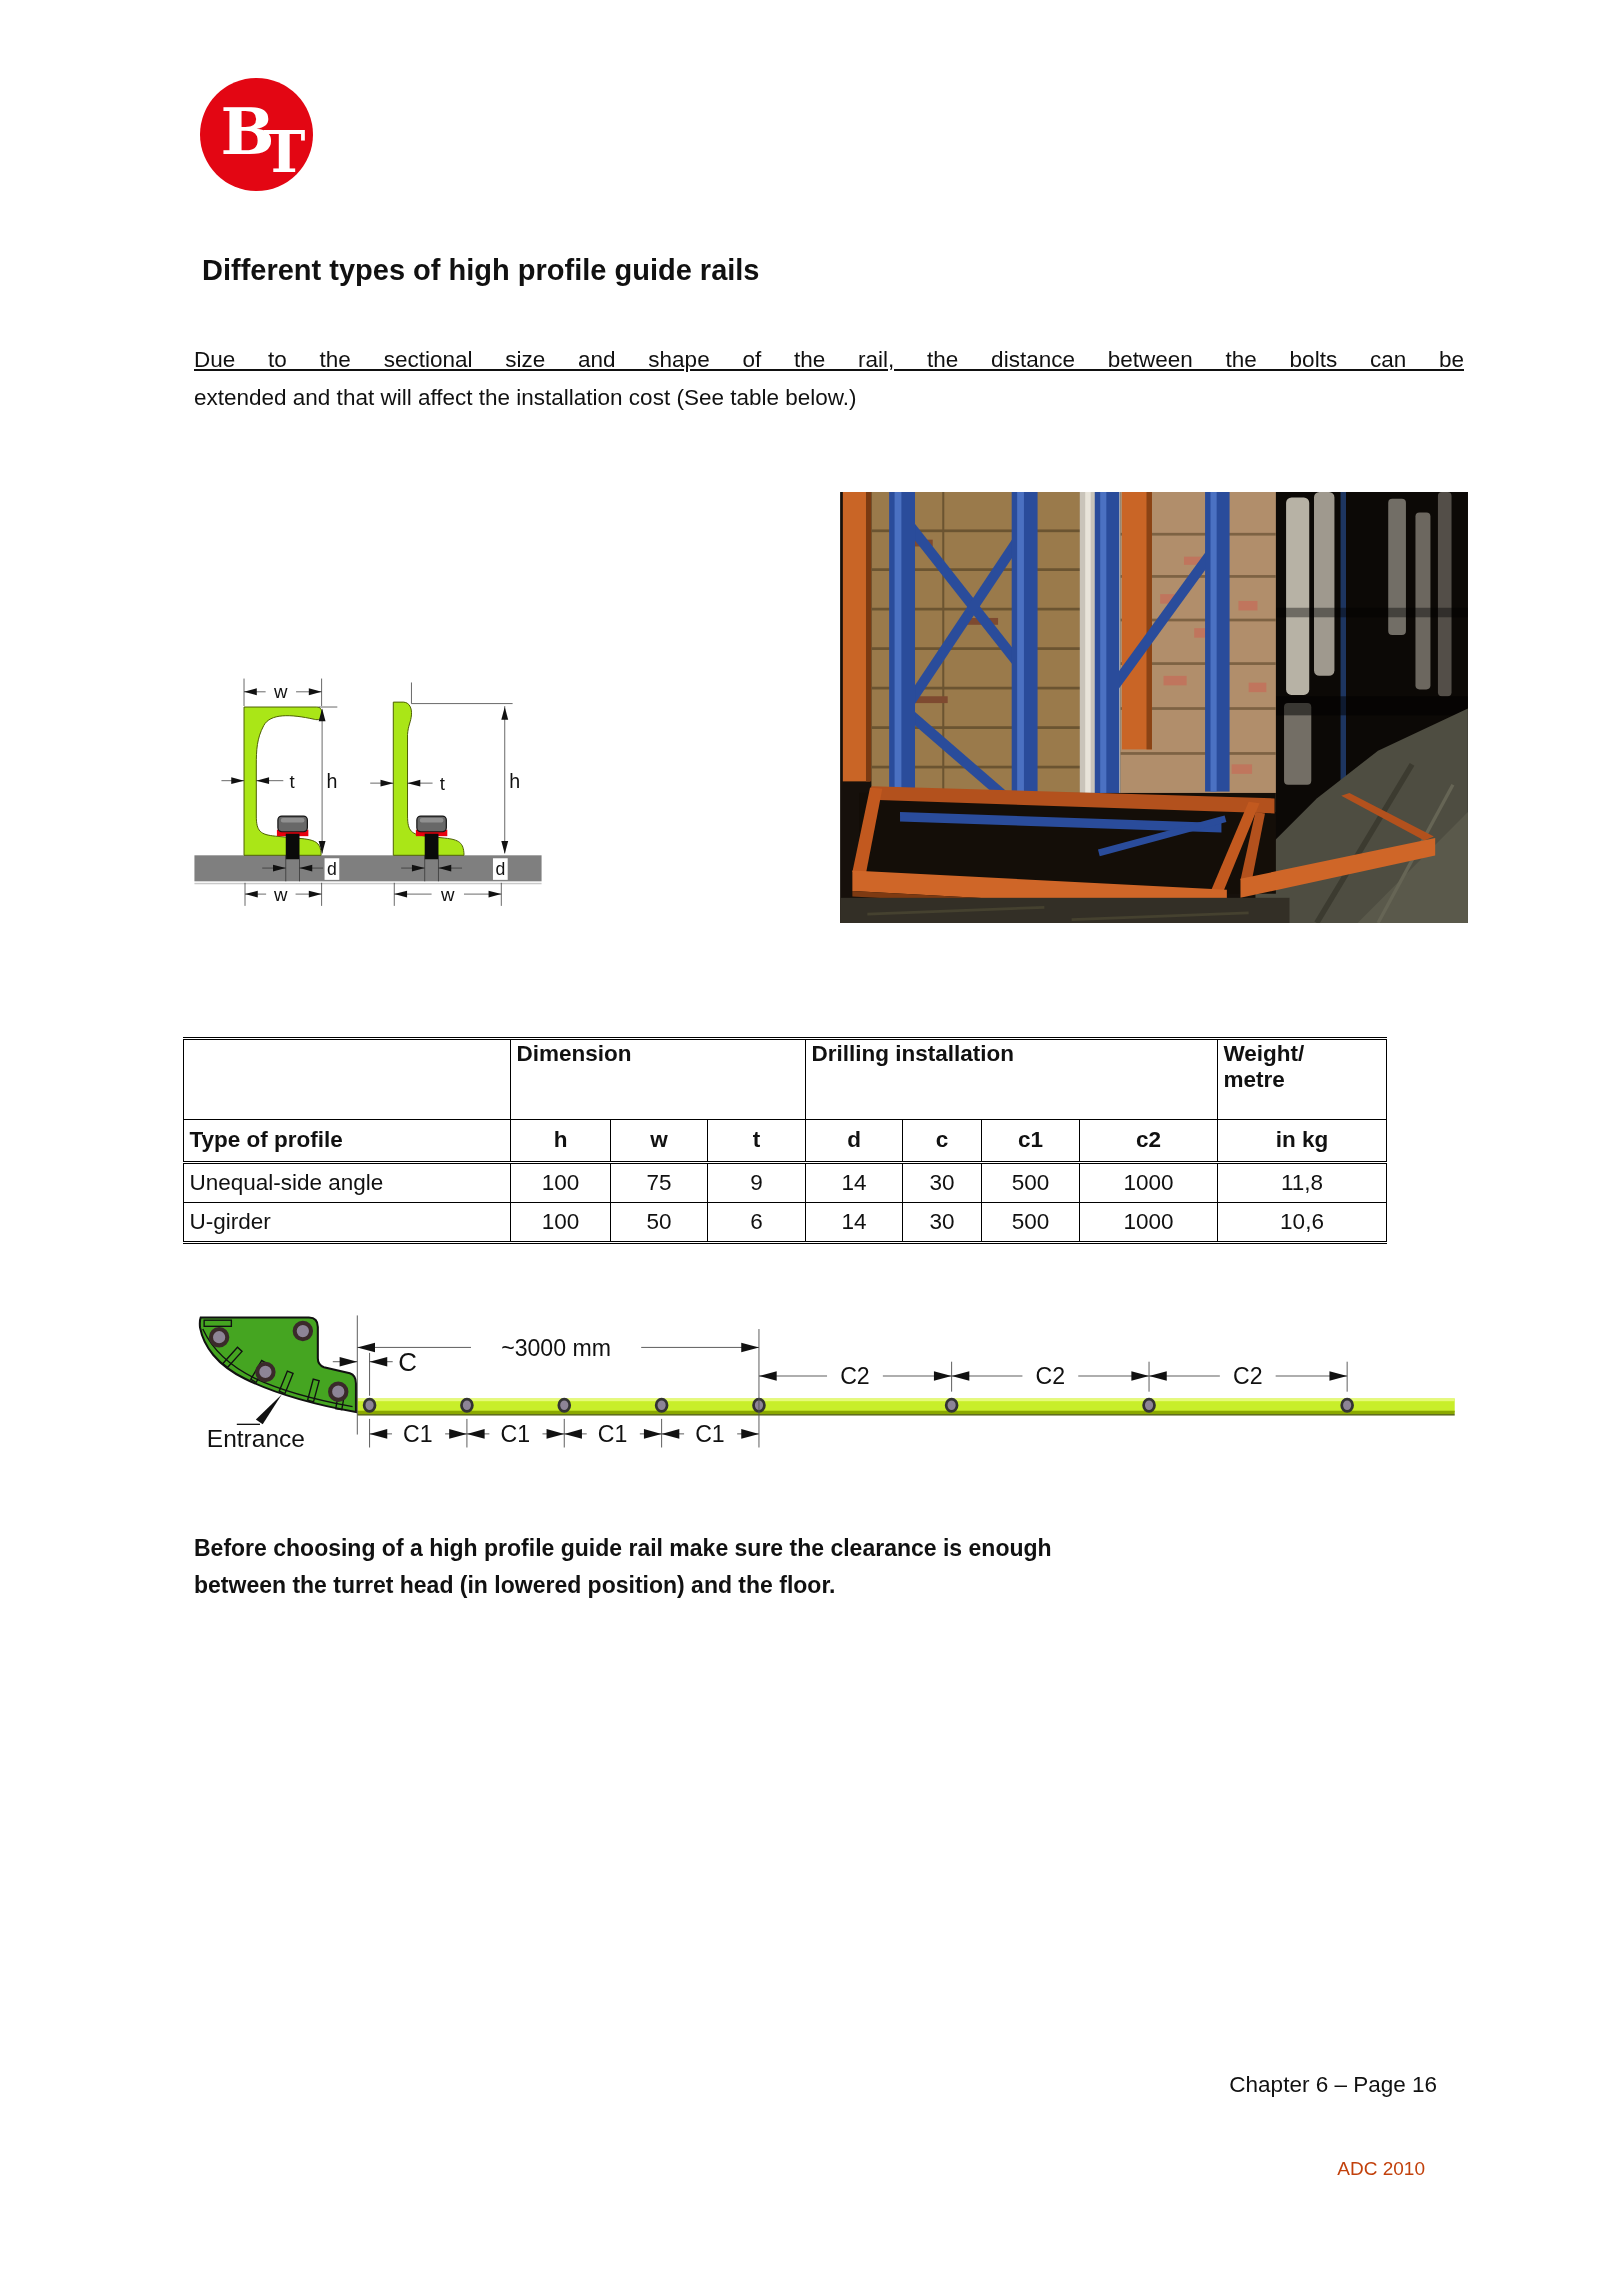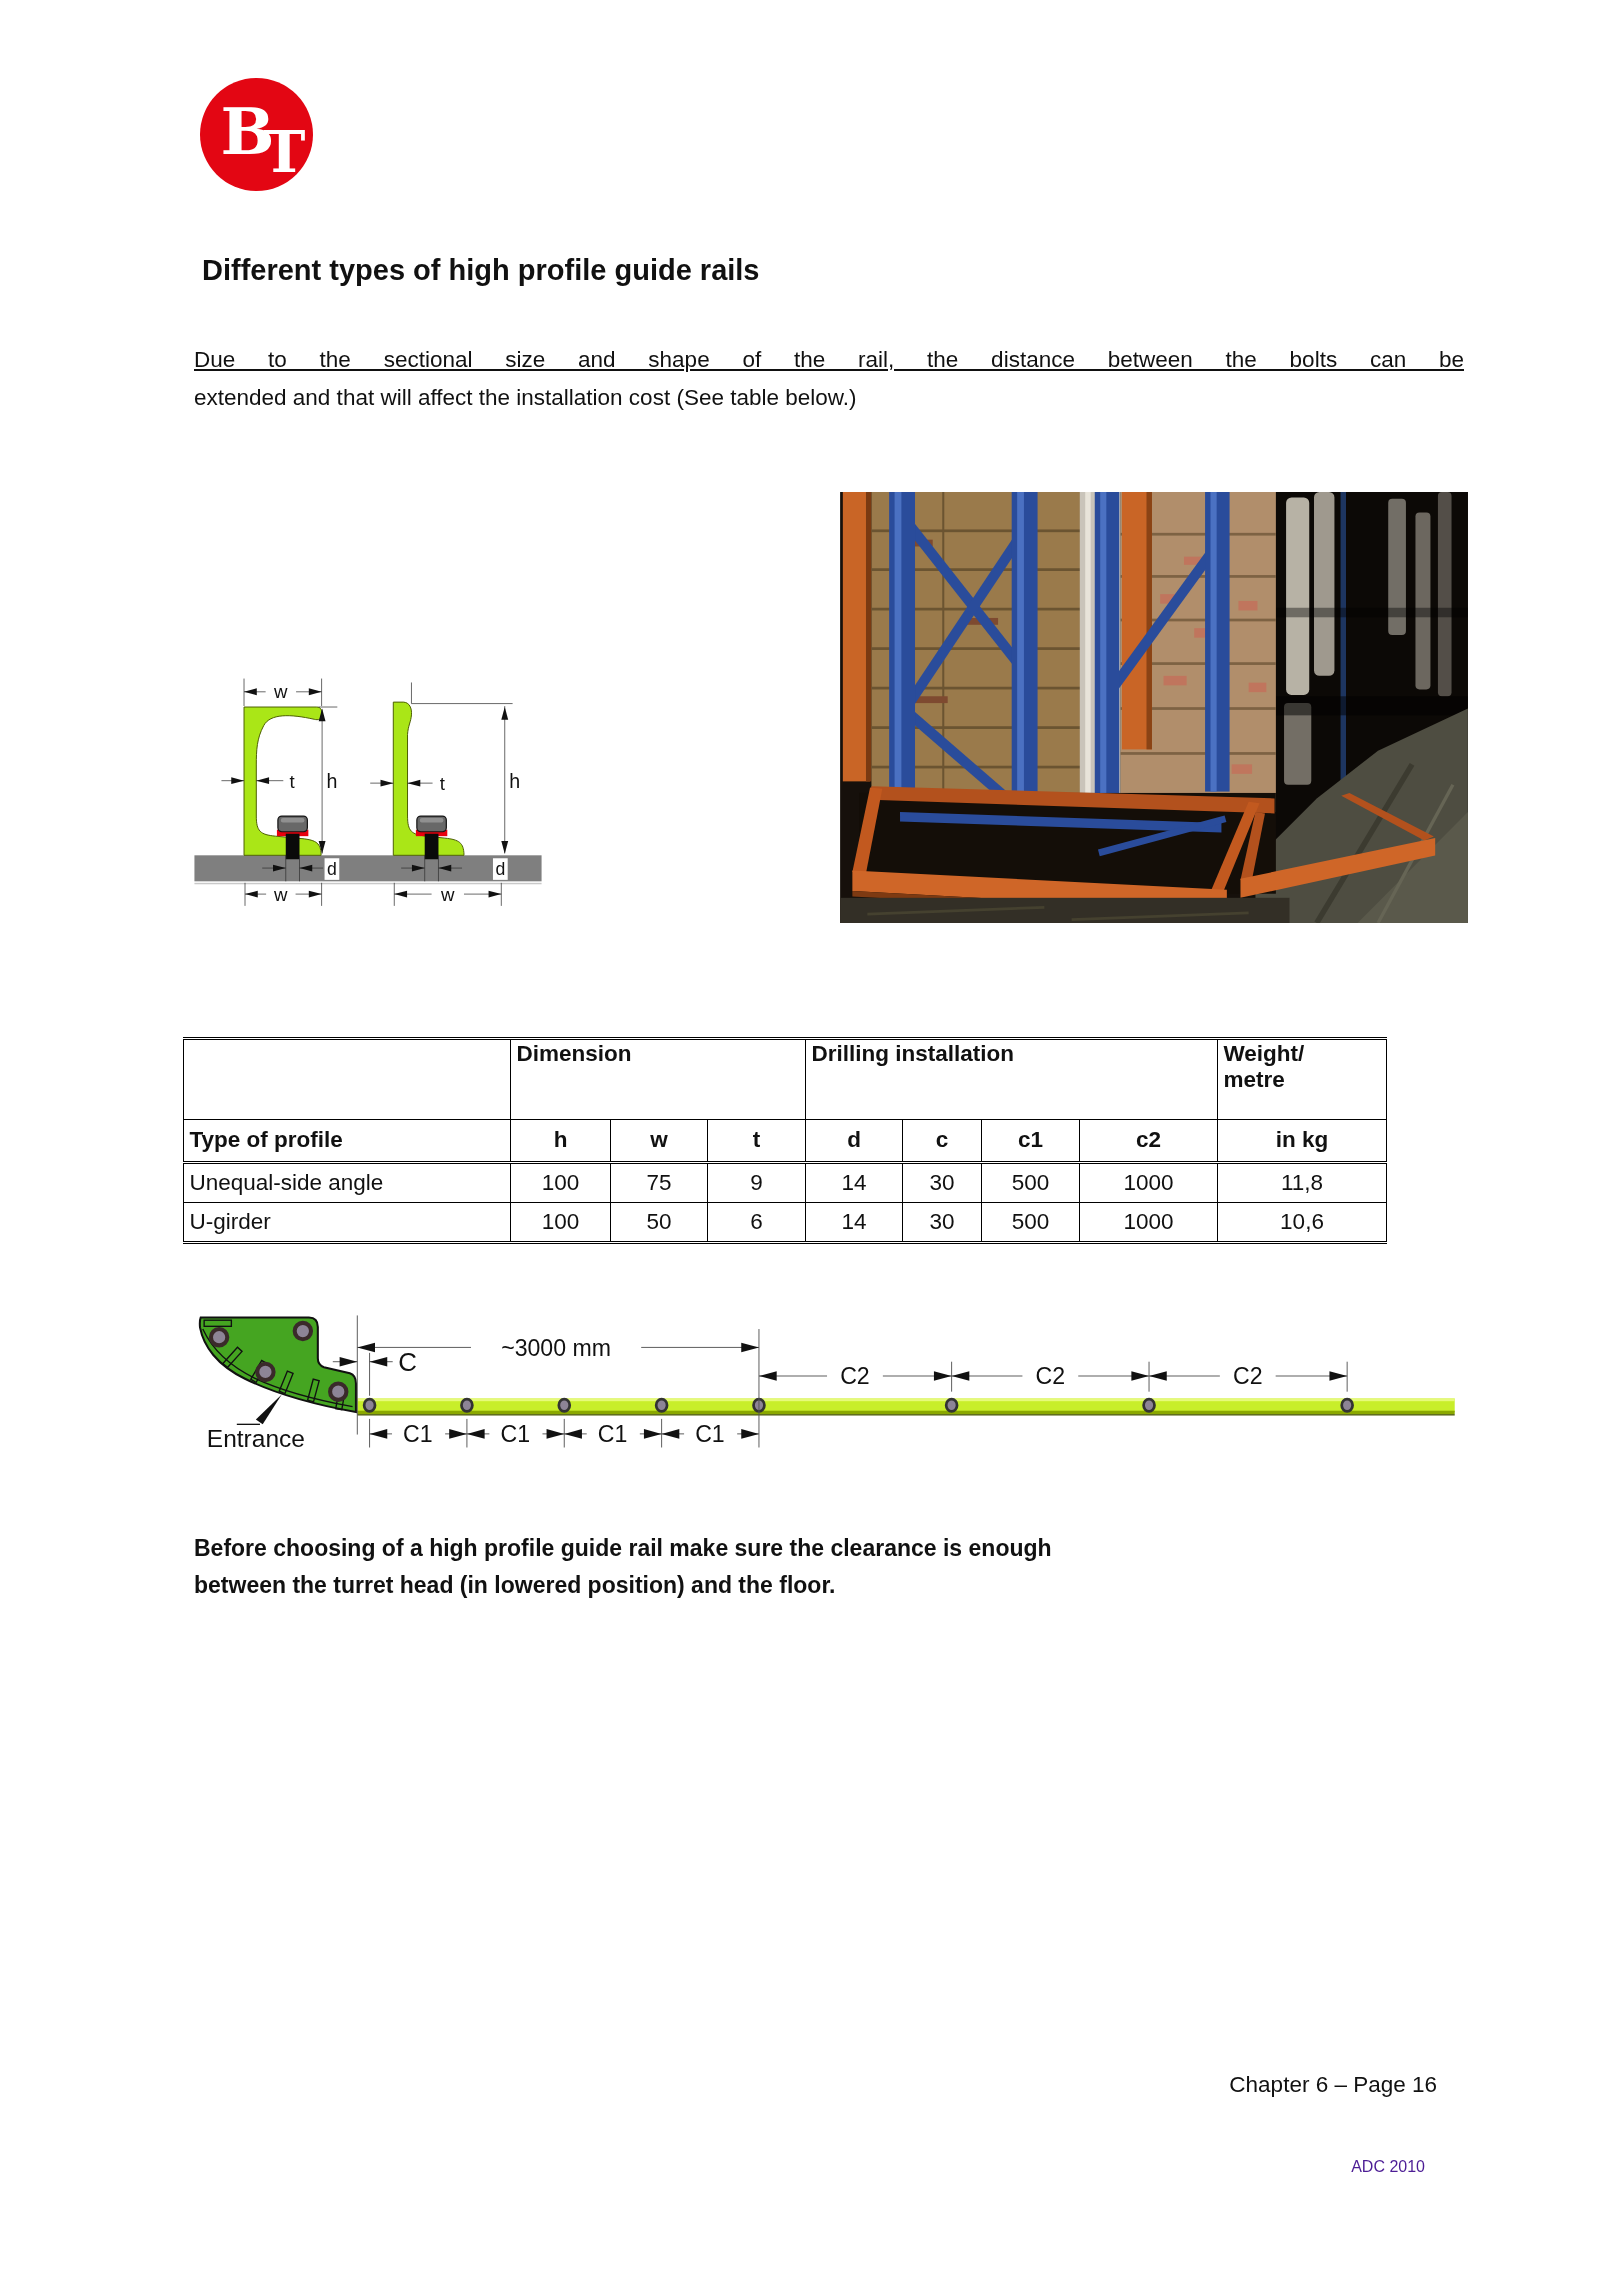--- a/index.html
+++ b/index.html
@@ -23,21 +23,21 @@
   .spec-table{left:183px;top:1037px;}
   table{border-collapse:collapse;table-layout:fixed;width:1204px;background:#fff;
         border:1.4px solid #000;border-top:3.4px double #000;border-bottom:3.4px double #000;}
   td,th{border:1.4px solid #000;font-size:22.5px;padding:1.4px 5.5px;vertical-align:top;overflow:hidden;}
   th{font-weight:bold;text-align:left;}
   tr.gh td,tr.gh th{height:76px;}
   tr.ch th{height:40px;border-bottom:3.4px double #000;vertical-align:middle;padding-top:0;margin-top:11px;}
   tr.data td{height:35px;vertical-align:middle;}
   .cnum{text-align:center;}
   .footer-chapter{right:185px;top:2072px;font-size:22.5px;}
-  .footer-doc{right:197px;top:2158px;font-size:16px;color:#4c1d95;}
+  .footer-doc{right:197px;top:2158px;font-size:19px;color:#c2410c;}
 
   svg text{font-family:"Liberation Sans",sans-serif;fill:#111;}
 </style>
 </head>
 <body>
 
 <div class="page">
 
   <div class="abs logo">
     <span class="b">B</span>

